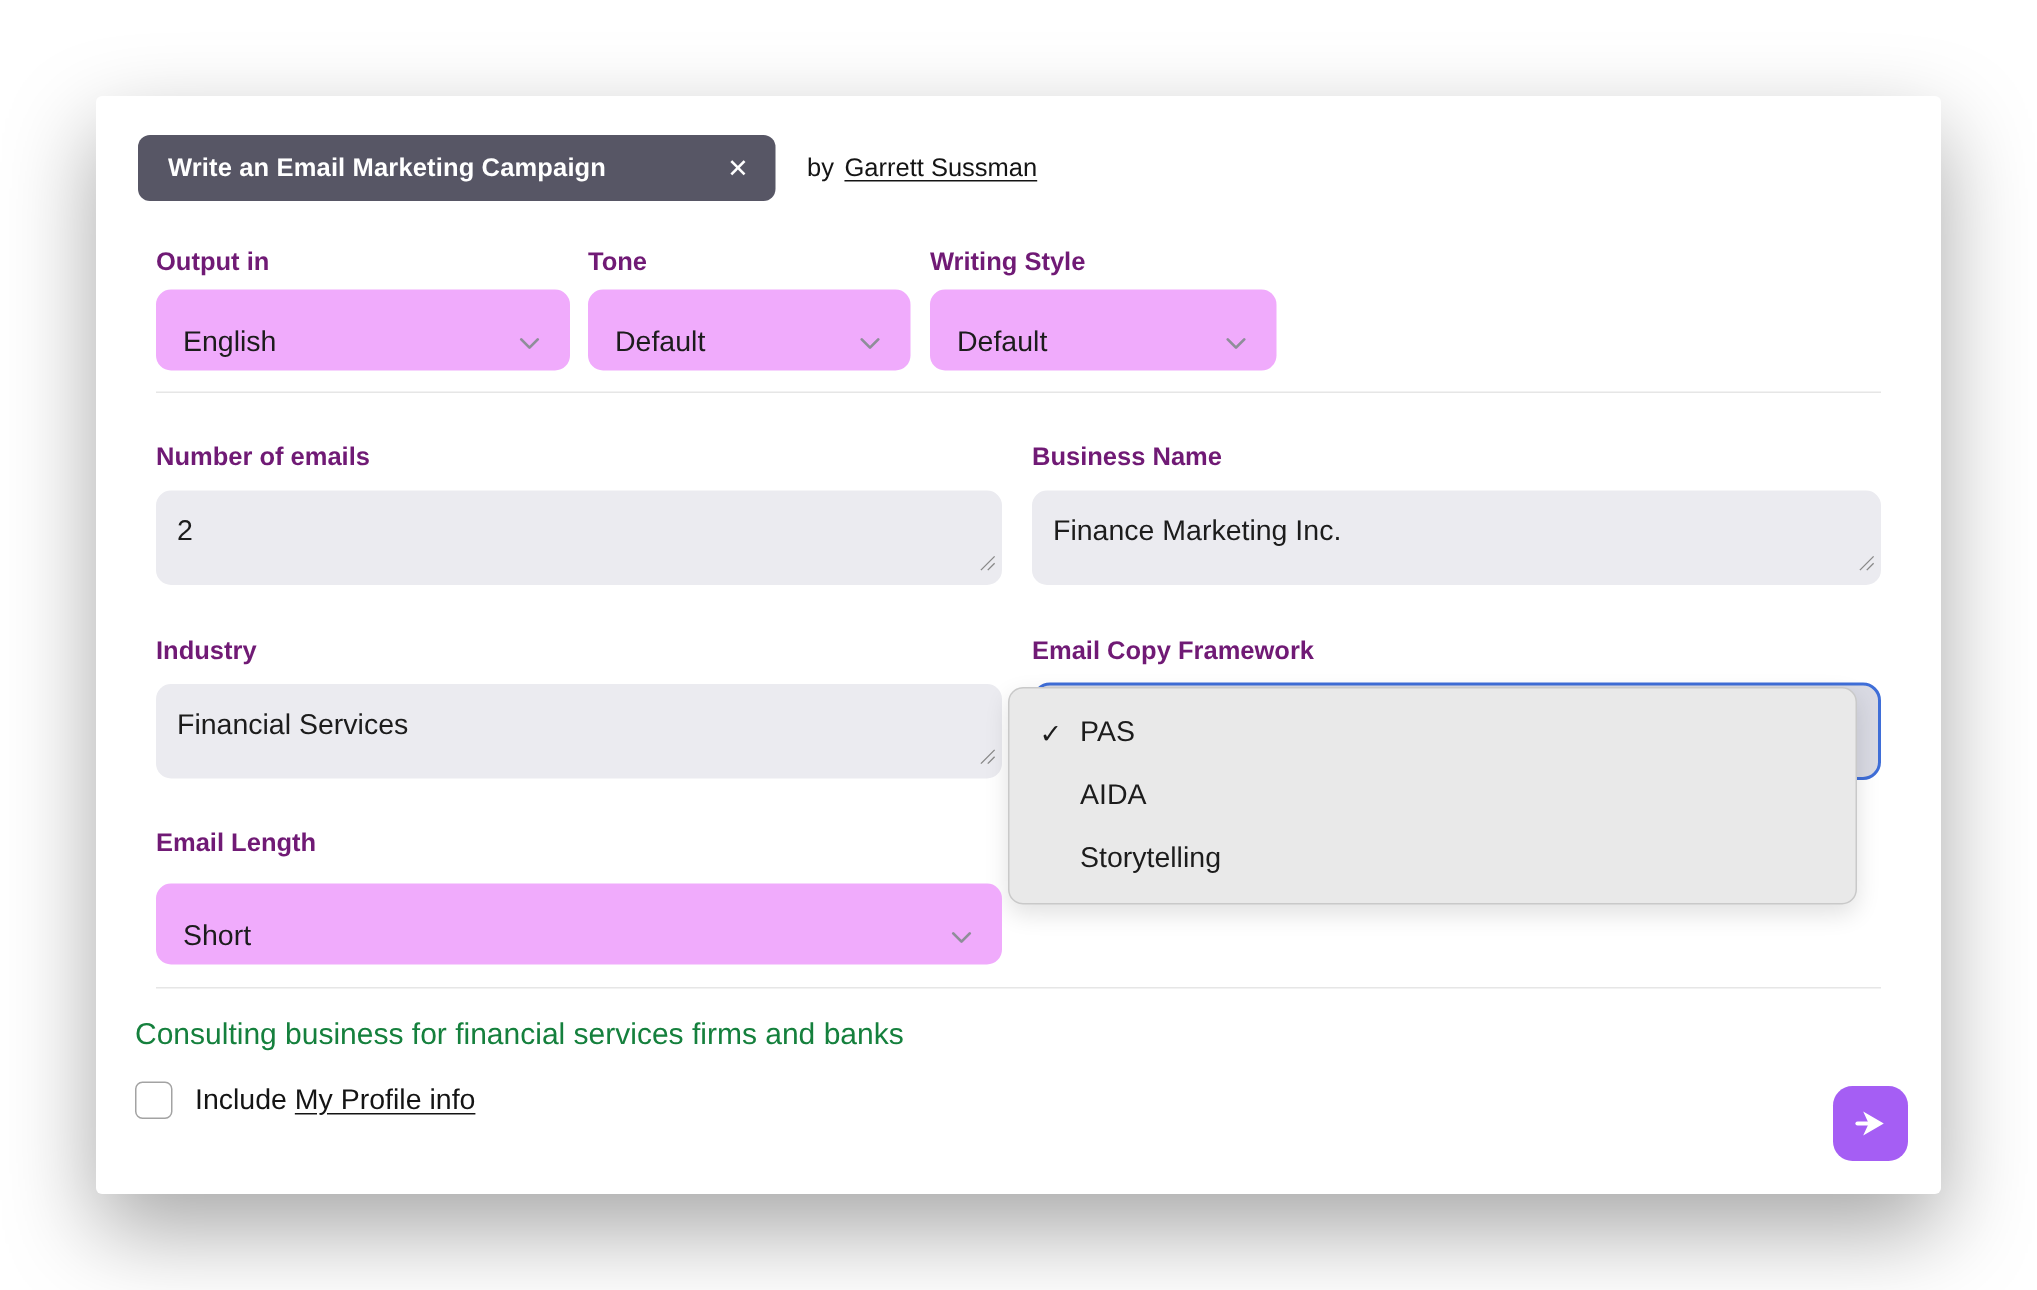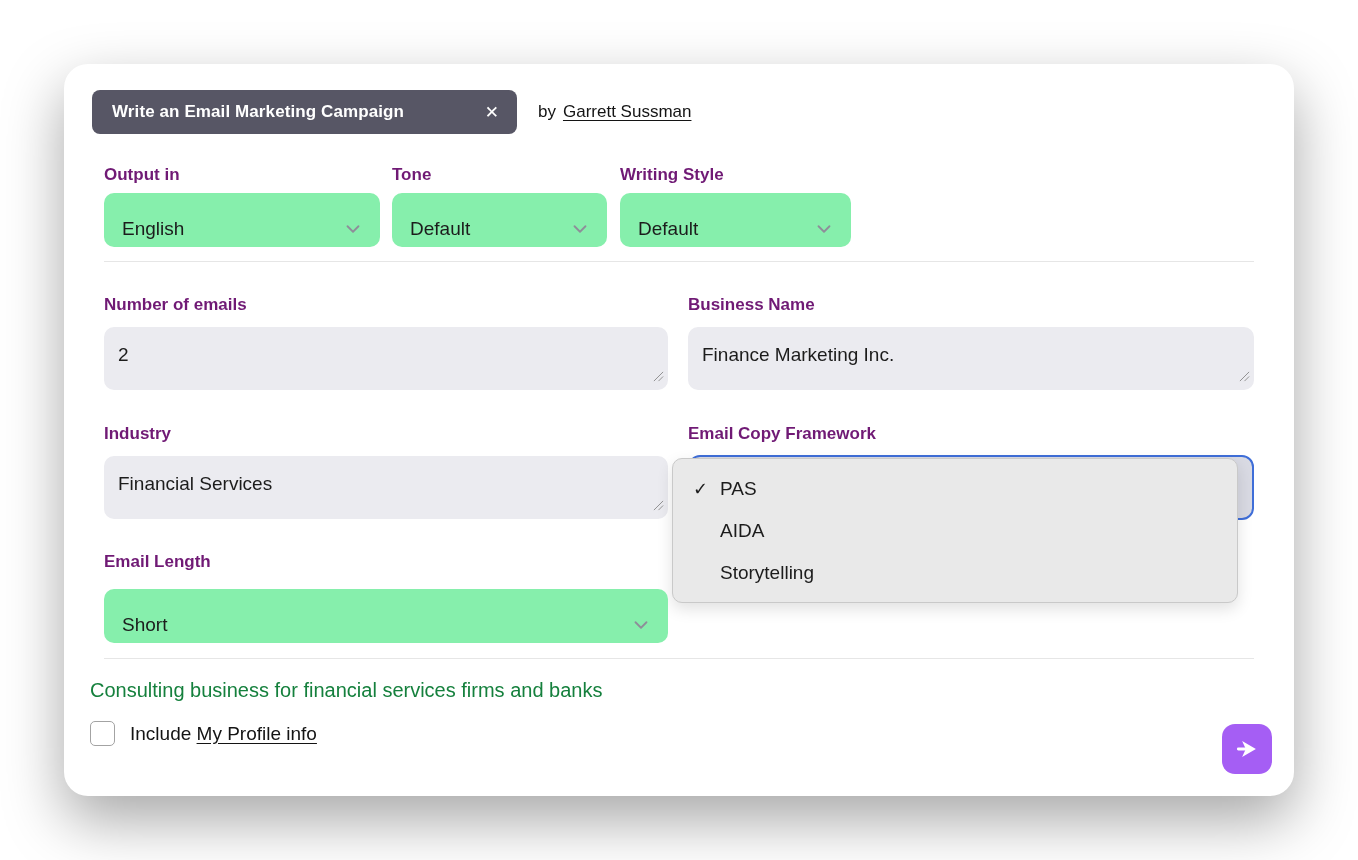--- a/index.html
+++ b/index.html
@@ -4,21 +4,21 @@
 <style>
   * { margin: 0; padding: 0; box-sizing: border-box; }
   html, body { width: 1358px; height: 860px; overflow: hidden; }
   body {
     font-family: "Liberation Sans", sans-serif;
     background: linear-gradient(45deg, #16a085 0%, #10co 0%, #0e5a49 30%, #0c4538 50%, #07251e 74%, #010403 100%);
     position: relative;
   }
   .card {
     position: absolute; left: 64px; top: 64px; width: 1230px; height: 732px;
-    background: #ffffff; border-radius: 24px;
+    background: #ffffff; border-radius: 4px;
     box-shadow: 0 24px 60px rgba(0,0,0,0.35);
   }
   .abs { position: absolute; }
 
   
   .pill {
     left: 28px; top: 26px; width: 425px; height: 44px;
     background: #575665; border-radius: 8px;
     display: flex; align-items: center; justify-content: space-between;
     padding: 0 18px 0 20px; color: #ffffff;
@@ -29,21 +29,21 @@
     left: 474px; top: 26px; height: 44px; display: flex; align-items: center; gap: 7px;
     font-size: 17px; color: #141414;
   }
   .byline a, .linklike {
     color: #141414; text-decoration: underline; text-underline-offset: 3px; cursor: pointer;
   }
 
   .field-label { font-size: 17px; font-weight: 700; color: #701a75; }
 
   .selectbox {
-    background: #86efac; border-radius: 10px; height: 54px;
+    background: #f0abfc; border-radius: 10px; height: 54px;
     display: flex; align-items: center; justify-content: space-between;
     padding: 18px 16px 0 18px; cursor: pointer;
   }
   .selectbox .val { font-size: 19px; color: #1c1c1c; }
   .chev { display: flex; align-items: center; }
 
   .divider { height: 1px; background: #e6e6e6; left: 40px; width: 1150px; }
 
   .ta-wrap { background: #ebebf0; border-radius: 10px; }
   .ta-wrap textarea {

